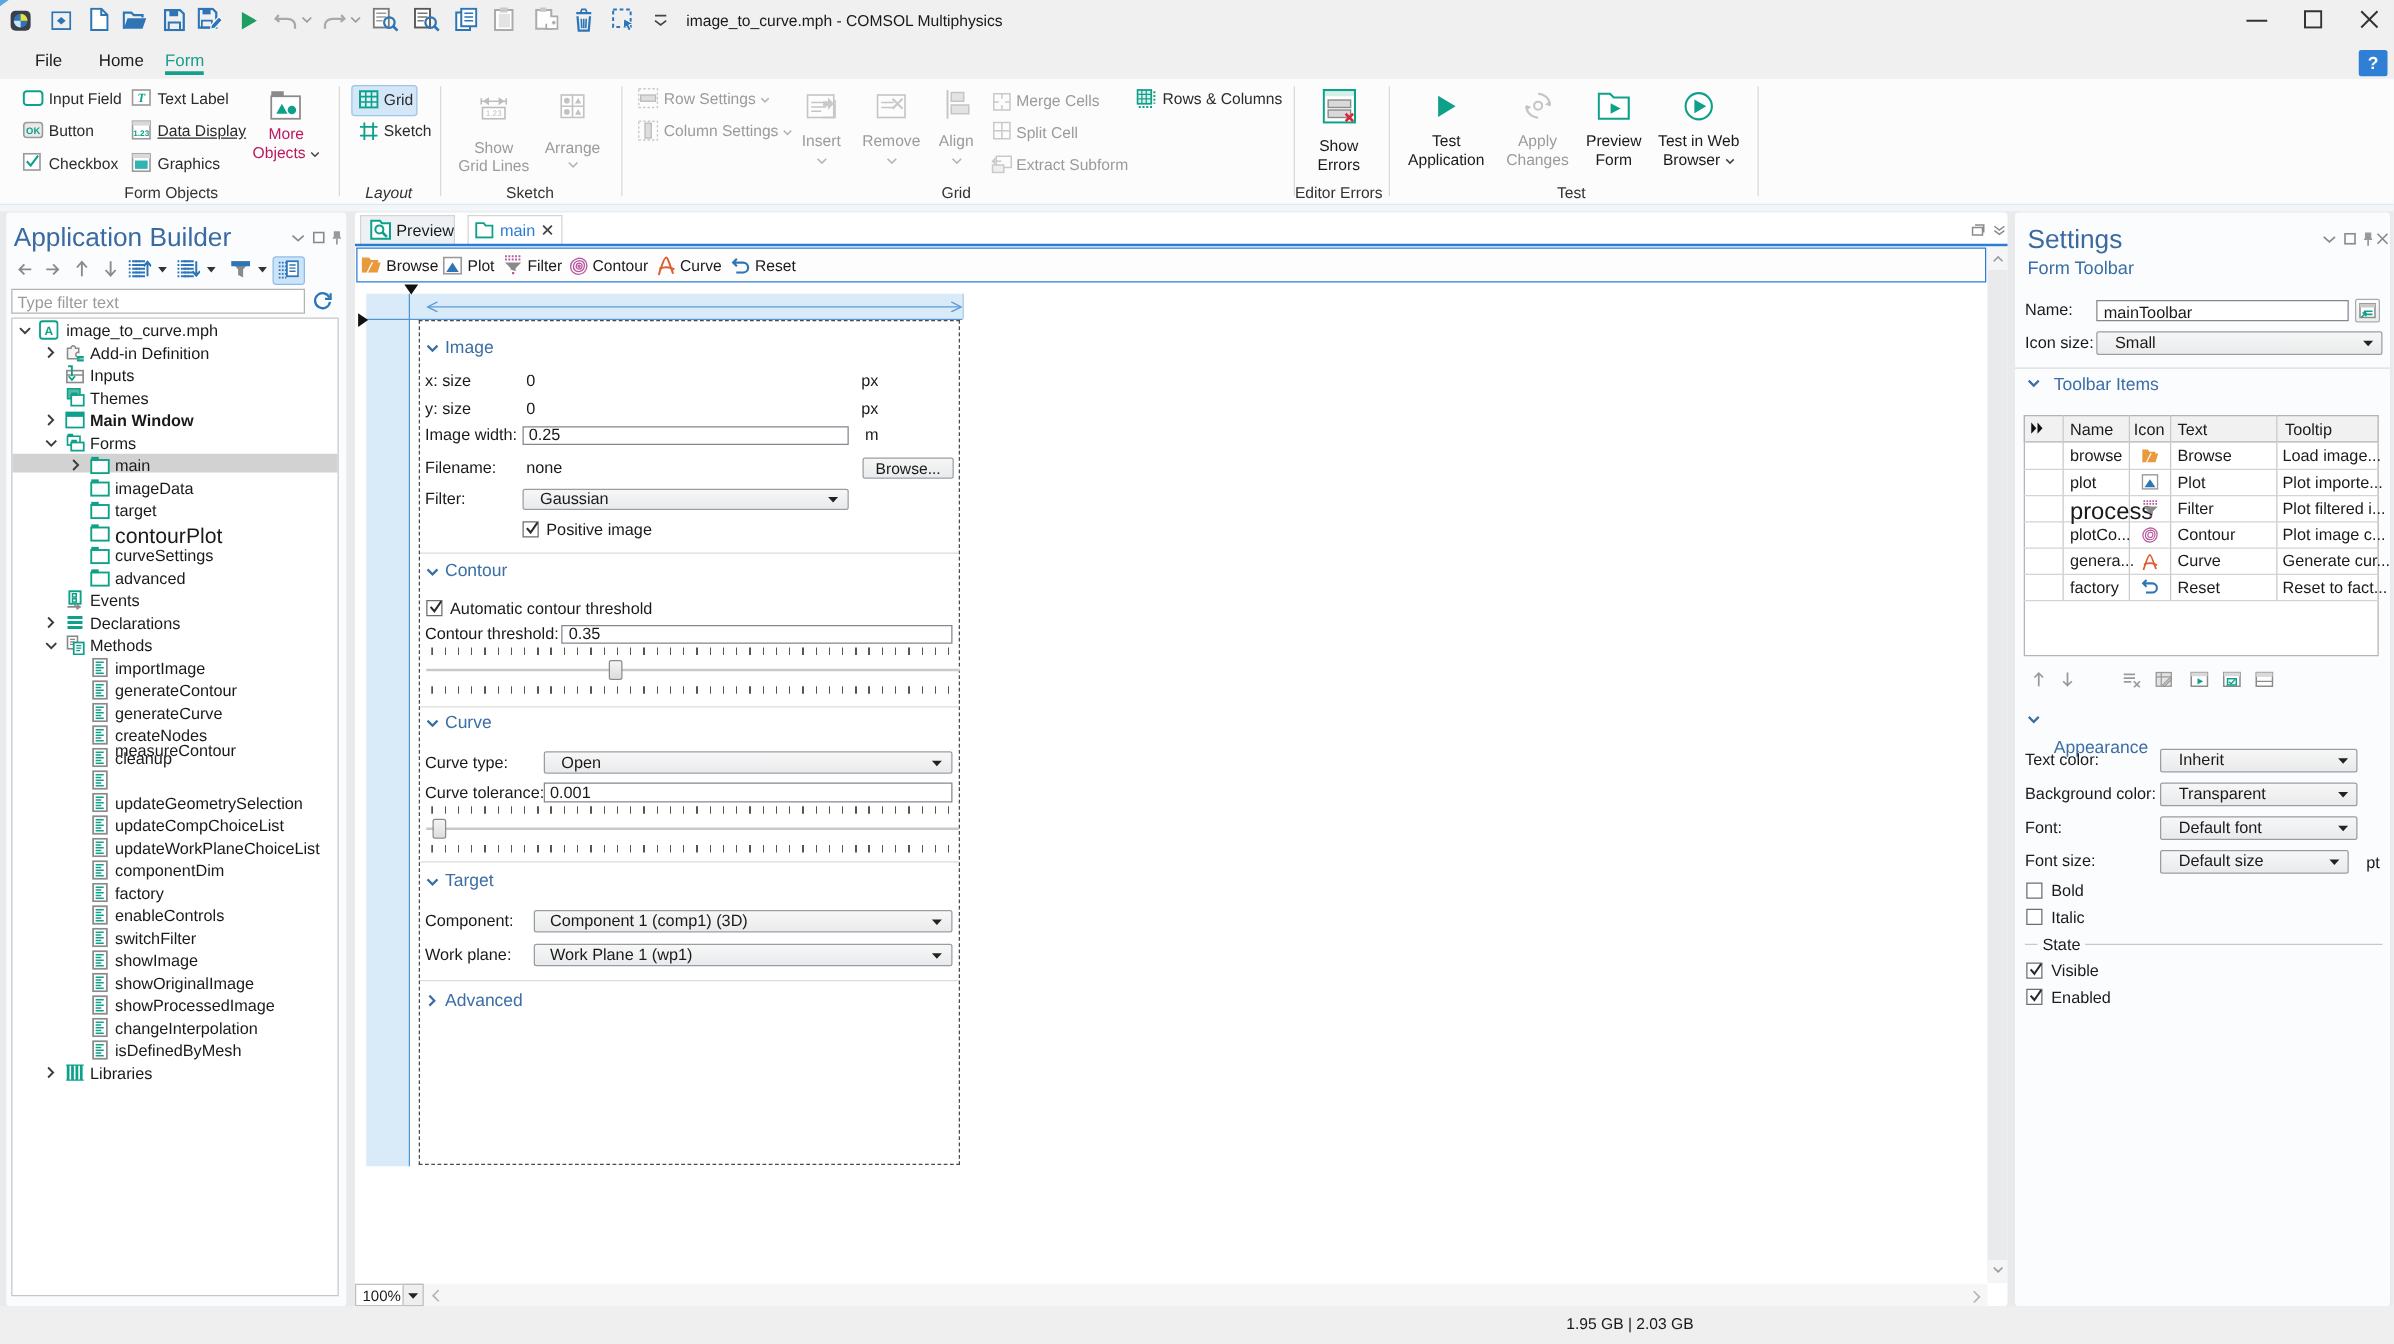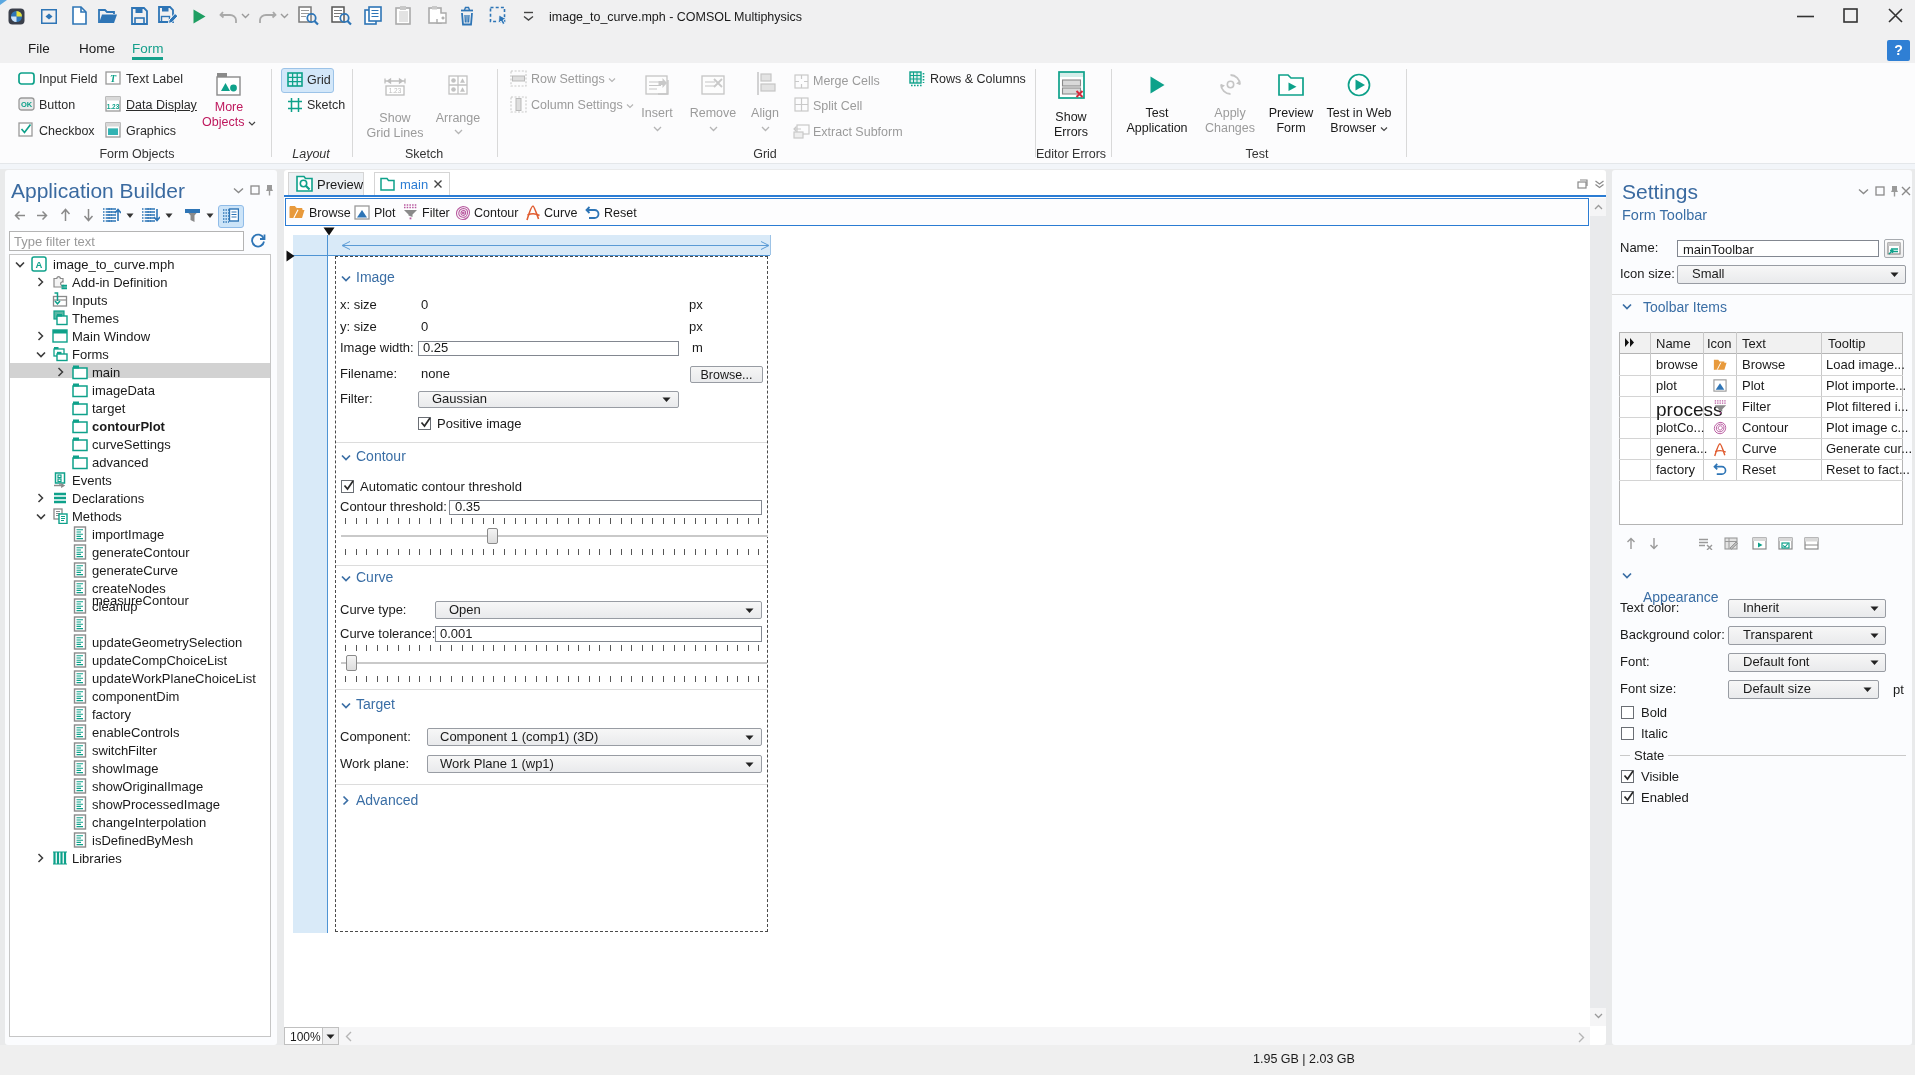--- a/index.html
+++ b/index.html
@@ -410,21 +410,21 @@
       <rect x="5" y="4" width="5" height="2.5" fill="#0ea18a"></rect>
     </svg>
 <span class="abs" style="left:72px;top:311px;font-size:13px;">Themes</span>
 <svg class="ic" style="left:37px;top:331px" width="7" height="10" viewBox="0 0 7 10">
       <path d="M1.5 1 L5.5 5 L1.5 9" fill="none" stroke="#3b3b3b" stroke-width="1.5"></path>
     </svg>
 <svg class="ic" style="left:52px;top:328px" width="16" height="16" viewBox="0 0 16 16">
       <rect x="1" y="2" width="14" height="12" fill="#fff" stroke="#0ea18a" stroke-width="1.4"></rect>
       <rect x="1" y="2" width="14" height="3.5" fill="#0ea18a"></rect>
     </svg>
-<span class="abs" style="left:72px;top:329px;font-size:13px;">Main Window</span>
+<span class="abs" style="left:72px;top:329px;font-size:13px;font-weight:bold;">Main Window</span>
 <svg class="ic" style="left:36px;top:351px" width="10" height="7" viewBox="0 0 10 7">
       <path d="M1 1.5 L5 5.5 L9 1.5" fill="none" stroke="#3b3b3b" stroke-width="1.6"></path>
     </svg>
 <svg class="ic" style="left:52px;top:346px" width="16" height="16" viewBox="0 0 16 16">
       <rect x="2" y="3" width="10" height="7" fill="#fff" stroke="#0ea18a" stroke-width="1.3"></rect>
       <rect x="2" y="1" width="4.5" height="2" fill="#0ea18a"></rect>
       <rect x="5" y="8" width="10" height="6.5" fill="#fff" stroke="#0ea18a" stroke-width="1.4"></rect>
       <rect x="5" y="5.8" width="4.5" height="2.2" fill="#0ea18a"></rect>
     </svg>
 <span class="abs" style="left:72px;top:347px;font-size:13px;">Forms</span>
@@ -444,21 +444,21 @@
 <span class="abs" style="left:92px;top:383px;font-size:13px;">imageData</span>
 <svg class="ic" style="left:72px;top:400px" width="16" height="16" viewBox="0 0 16 16">
       <rect x="1" y="4" width="14" height="10.5" fill="#fff" stroke="#0ea18a" stroke-width="1.5"></rect>
       <rect x="1" y="1.5" width="6" height="3" fill="#0ea18a"></rect>
     </svg>
 <span class="abs" style="left:92px;top:401px;font-size:13px;">target</span>
 <svg class="ic" style="left:72px;top:418px" width="16" height="16" viewBox="0 0 16 16">
       <rect x="1" y="4" width="14" height="10.5" fill="#fff" stroke="#0ea18a" stroke-width="1.5"></rect>
       <rect x="1" y="1.5" width="6" height="3" fill="#0ea18a"></rect>
     </svg>
-<span class="abs" style="left:92px;top:419px;font-size:13px;font-weight:bold;">contourPlot</span>
+<span class="abs" style="left:92px;top:419px;font-size:17px;">contourPlot</span>
 <svg class="ic" style="left:72px;top:436px" width="16" height="16" viewBox="0 0 16 16">
       <rect x="1" y="4" width="14" height="10.5" fill="#fff" stroke="#0ea18a" stroke-width="1.5"></rect>
       <rect x="1" y="1.5" width="6" height="3" fill="#0ea18a"></rect>
     </svg>
 <span class="abs" style="left:92px;top:437px;font-size:13px;">curveSettings</span>
 <svg class="ic" style="left:72px;top:454px" width="16" height="16" viewBox="0 0 16 16">
       <rect x="1" y="4" width="14" height="10.5" fill="#fff" stroke="#0ea18a" stroke-width="1.5"></rect>
       <rect x="1" y="1.5" width="6" height="3" fill="#0ea18a"></rect>
     </svg>
 <span class="abs" style="left:92px;top:455px;font-size:13px;">advanced</span>

